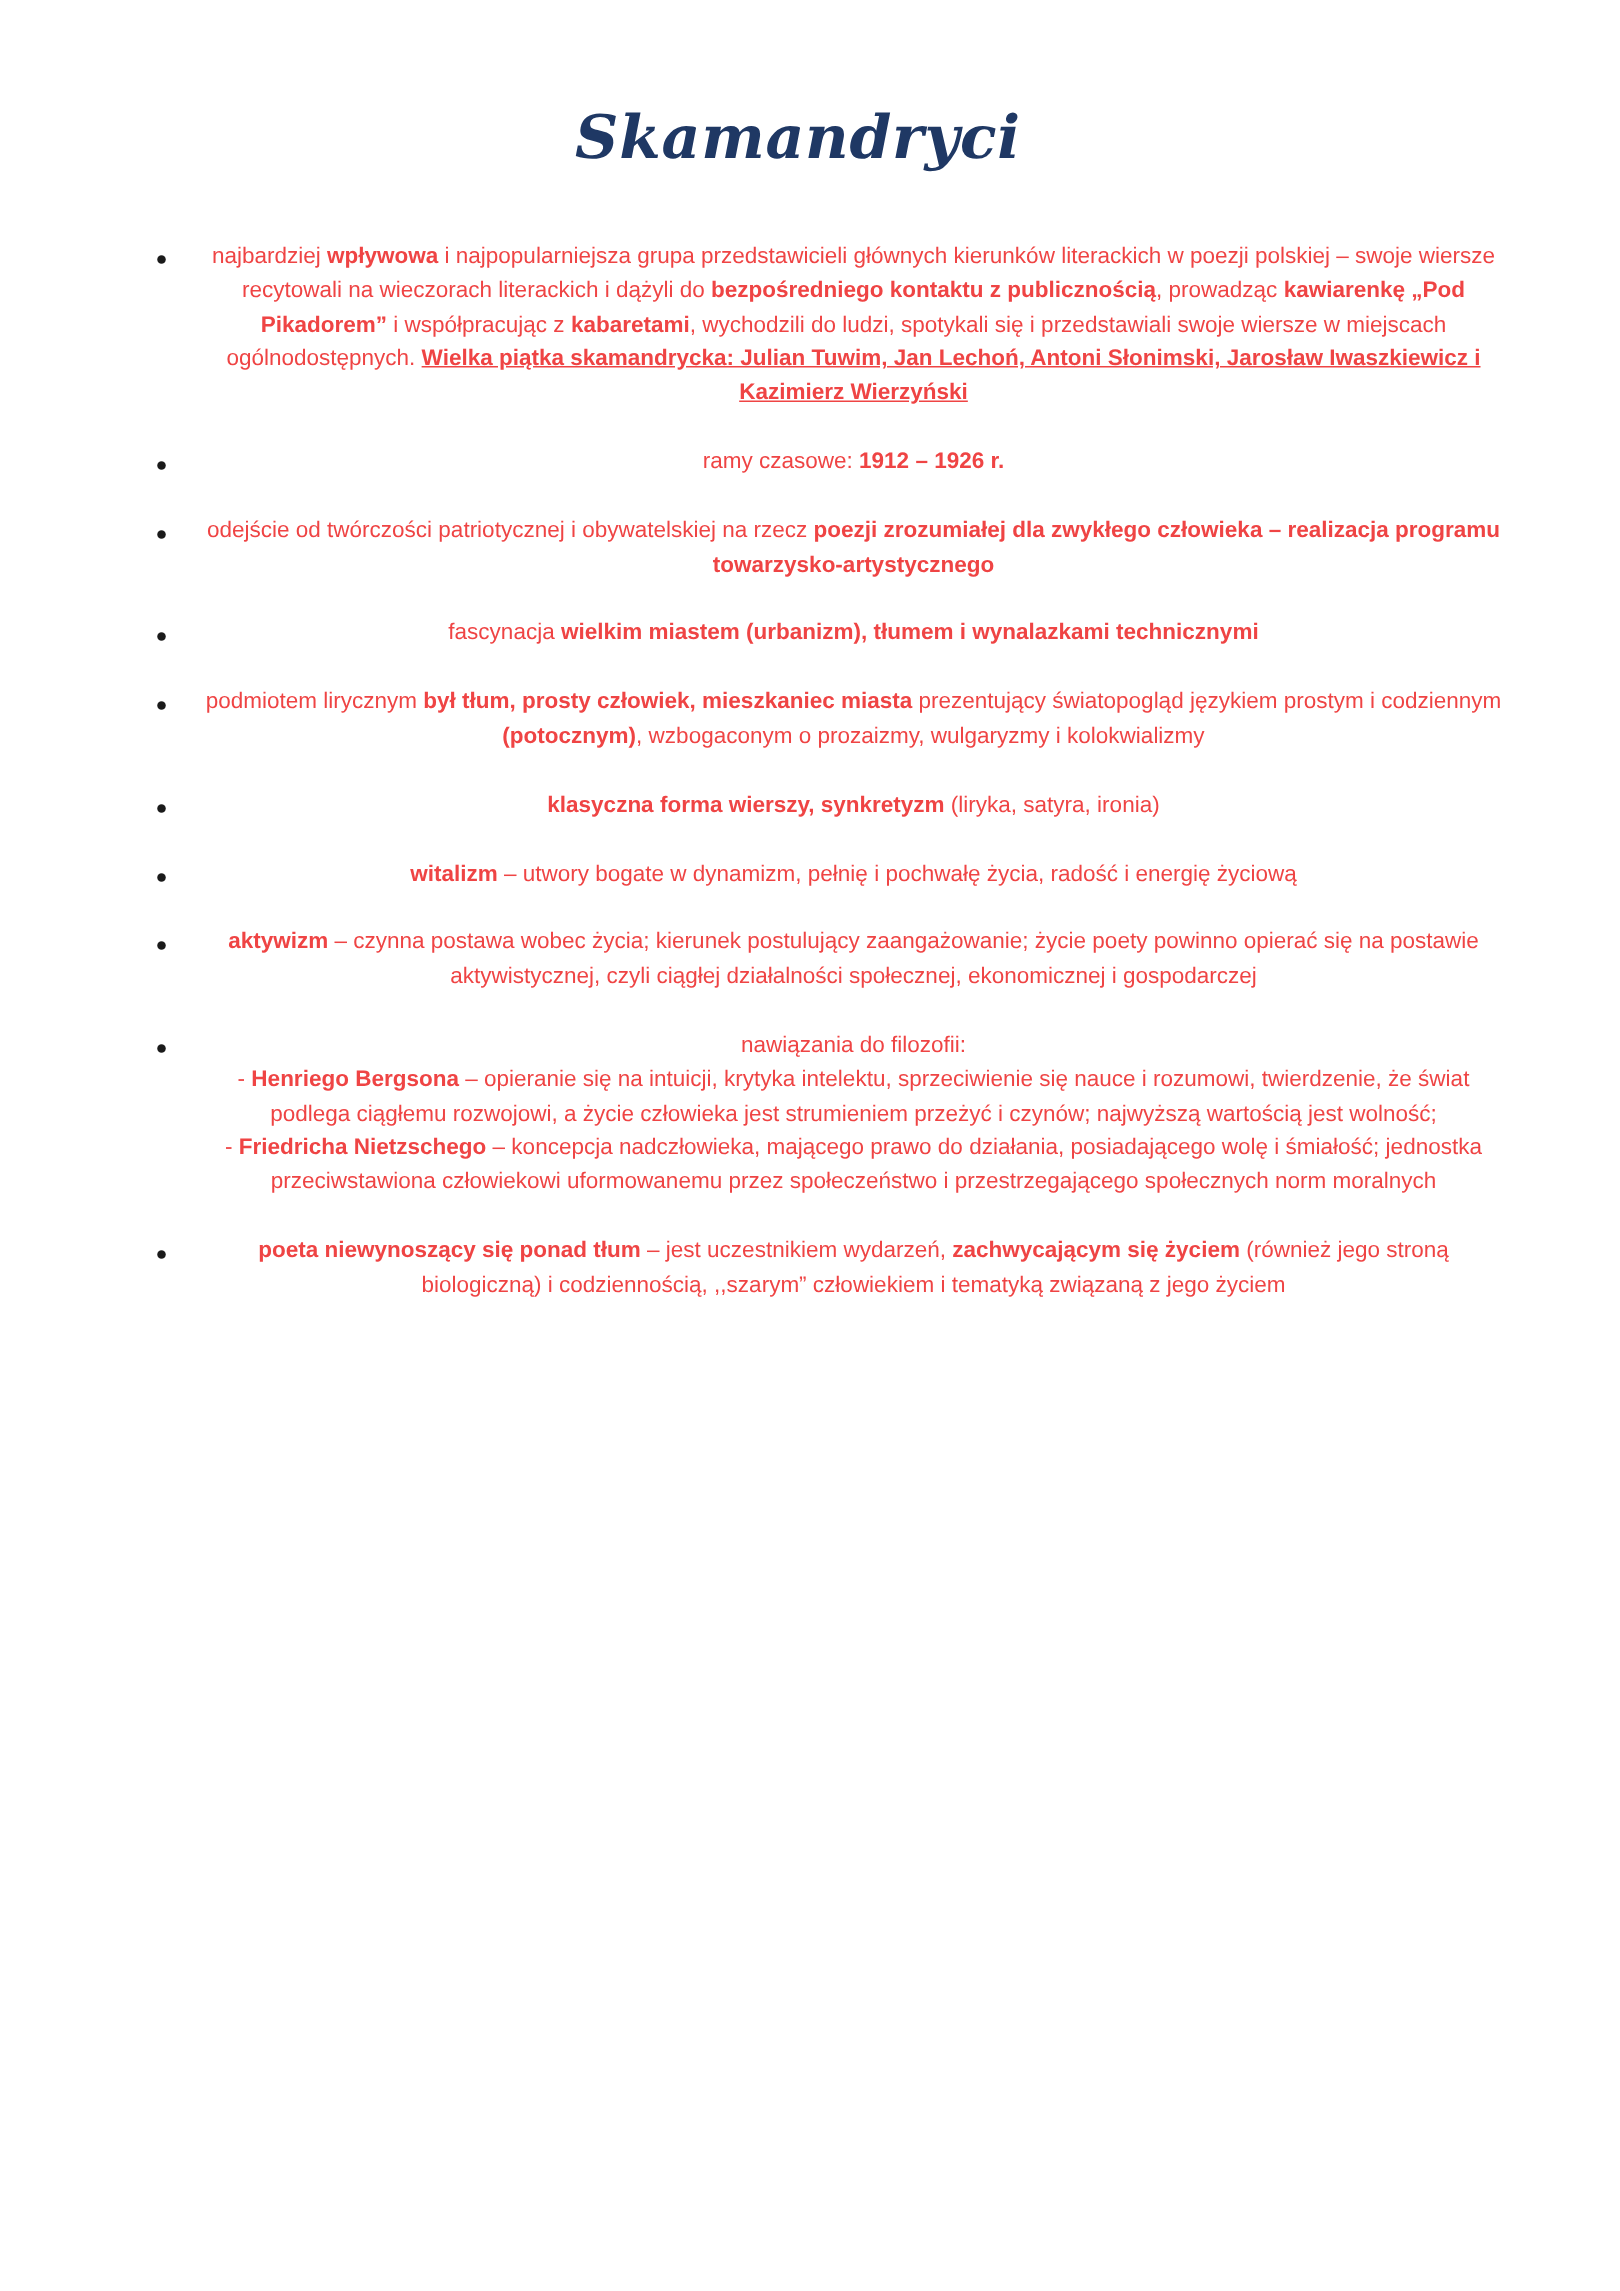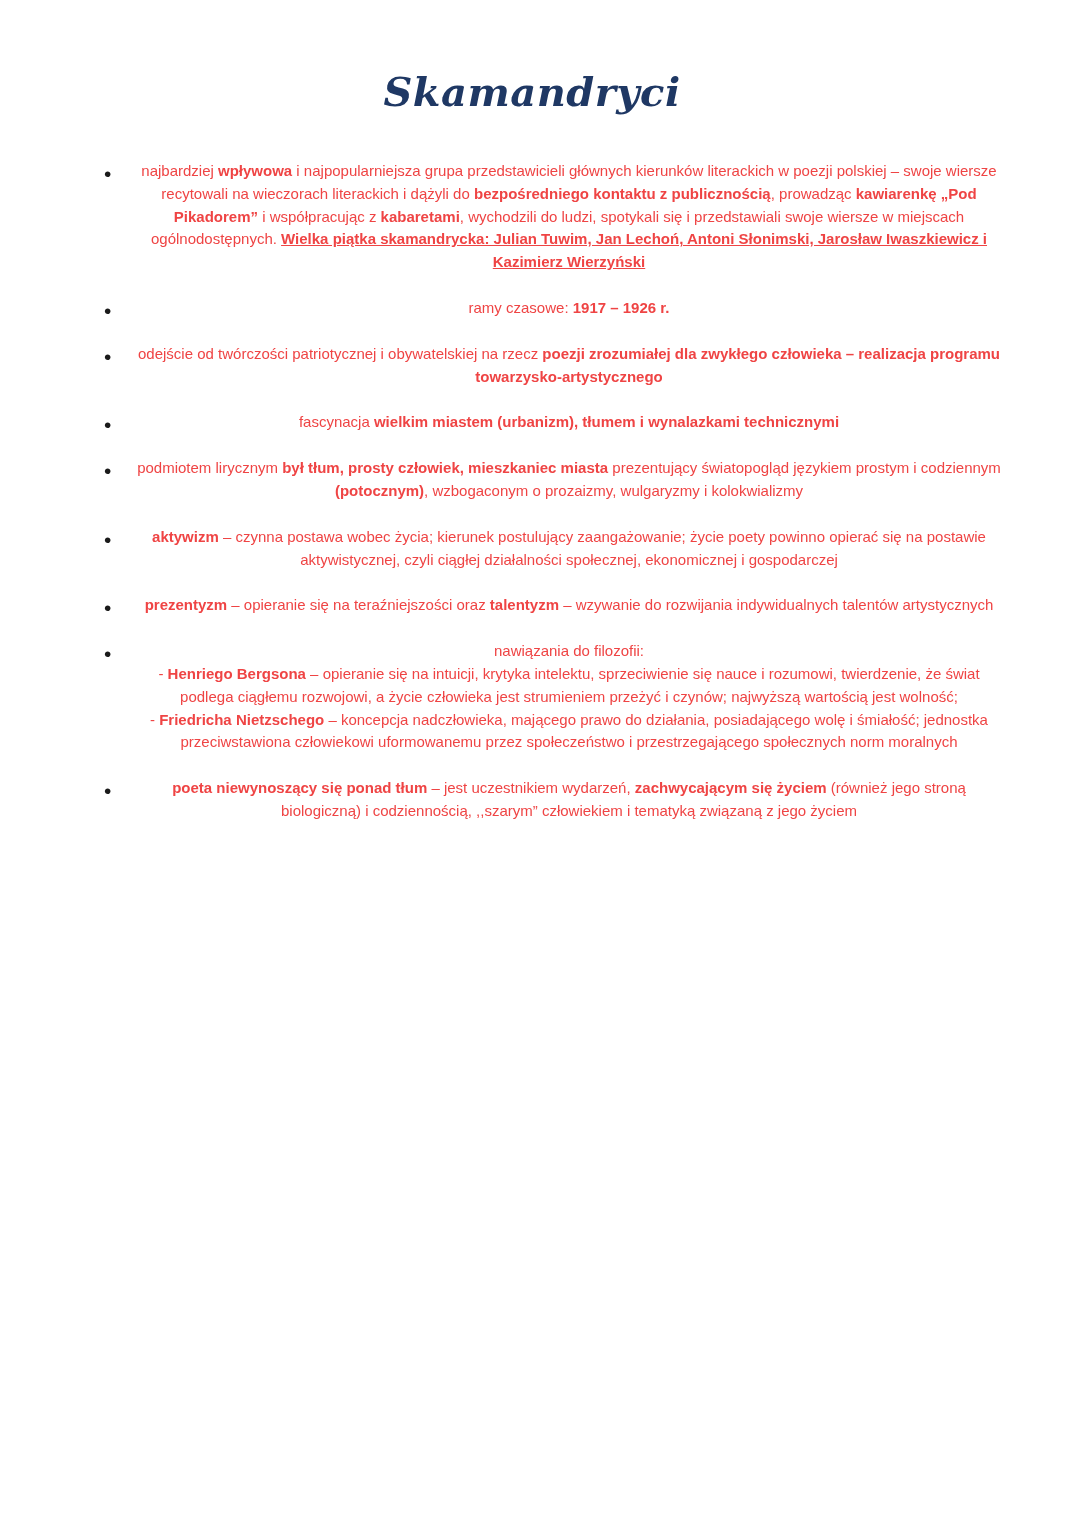--- a/index.html
+++ b/index.html
@@ -59,23 +59,24 @@
 </style>
 </head>
 <body>
 
 <div class="page">
 
   <h1 class="doc-title">Skamandryci</h1>
 
   <ul class="notes">
       <li><span>najbardziej </span><b>wpływowa</b><span> i najpopularniejsza grupa przedstawicieli głównych kierunków literackich w poezji polskiej – swoje wiersze recytowali na wieczorach literackich i dążyli do </span><b>bezpośredniego kontaktu z publicznością</b><span>, prowadząc </span><b>kawiarenkę „Pod Pikadorem”</b><span> i współpracując z </span><b>kabaretami</b><span>, wychodzili do ludzi, spotykali się i przedstawiali swoje wiersze w miejscach ogólnodostępnych. </span><b style="text-decoration: underline;">Wielka piątka skamandrycka: Julian Tuwim, Jan Lechoń, Antoni Słonimski, Jarosław Iwaszkiewicz i Kazimierz Wierzyński</b></li>
-      <li><span>ramy czasowe: </span><b>1917 – 1926 r.</b></li>
+      <li><span>ramy czasowe: </span><b>1912 – 1926 r.</b></li>
       <li><span>odejście od twórczości patriotycznej i obywatelskiej na rzecz </span><b>poezji zrozumiałej dla zwykłego człowieka – realizacja programu towarzysko-artystycznego</b></li>
       <li><span>fascynacja </span><b>wielkim miastem (urbanizm), tłumem i wynalazkami technicznymi</b></li>
       <li><span>podmiotem lirycznym </span><b>był tłum, prosty człowiek, mieszkaniec miasta</b><span> prezentujący światopogląd językiem prostym i codziennym </span><b>(potocznym)</b><span>, wzbogaconym o prozaizmy, wulgaryzmy i kolokwializmy</span></li>
+      <li><b>klasyczna forma wierszy, synkretyzm</b><span> (liryka, satyra, ironia)</span></li>
+      <li><b>witalizm</b><span> – utwory bogate w dynamizm, pełnię i pochwałę życia, radość i energię życiową</span></li>
       <li><b>aktywizm</b><span> – czynna postawa wobec życia; kierunek postulujący zaangażowanie; życie poety powinno opierać się na postawie aktywistycznej, czyli ciągłej działalności społecznej, ekonomicznej i gospodarczej</span></li>
-      <li><b>prezentyzm</b><span> – opieranie się na teraźniejszości oraz </span><b>talentyzm</b><span> – wzywanie do rozwijania indywidualnych talentów artystycznych</span></li>
       <li><span>nawiązania do filozofii:</span><br><span>- </span><b>Henriego Bergsona</b><span> – opieranie się na intuicji, krytyka intelektu, sprzeciwienie się nauce i rozumowi, twierdzenie, że świat podlega ciągłemu rozwojowi, a życie człowieka jest strumieniem przeżyć i czynów; najwyższą wartością jest wolność;</span><br><span>- </span><b>Friedricha Nietzschego</b><span> – koncepcja nadczłowieka, mającego prawo do działania, posiadającego wolę i śmiałość; jednostka przeciwstawiona człowiekowi uformowanemu przez społeczeństwo i przestrzegającego społecznych norm moralnych</span></li>
       <li><b>poeta niewynoszący się ponad tłum</b><span> – jest uczestnikiem wydarzeń, </span><b>zachwycającym się życiem</b><span> (również jego stroną biologiczną) i codziennością, ,,szarym” człowiekiem i tematyką związaną z jego życiem</span></li>
     </ul>
 
 </div>
 
 </body></html>

